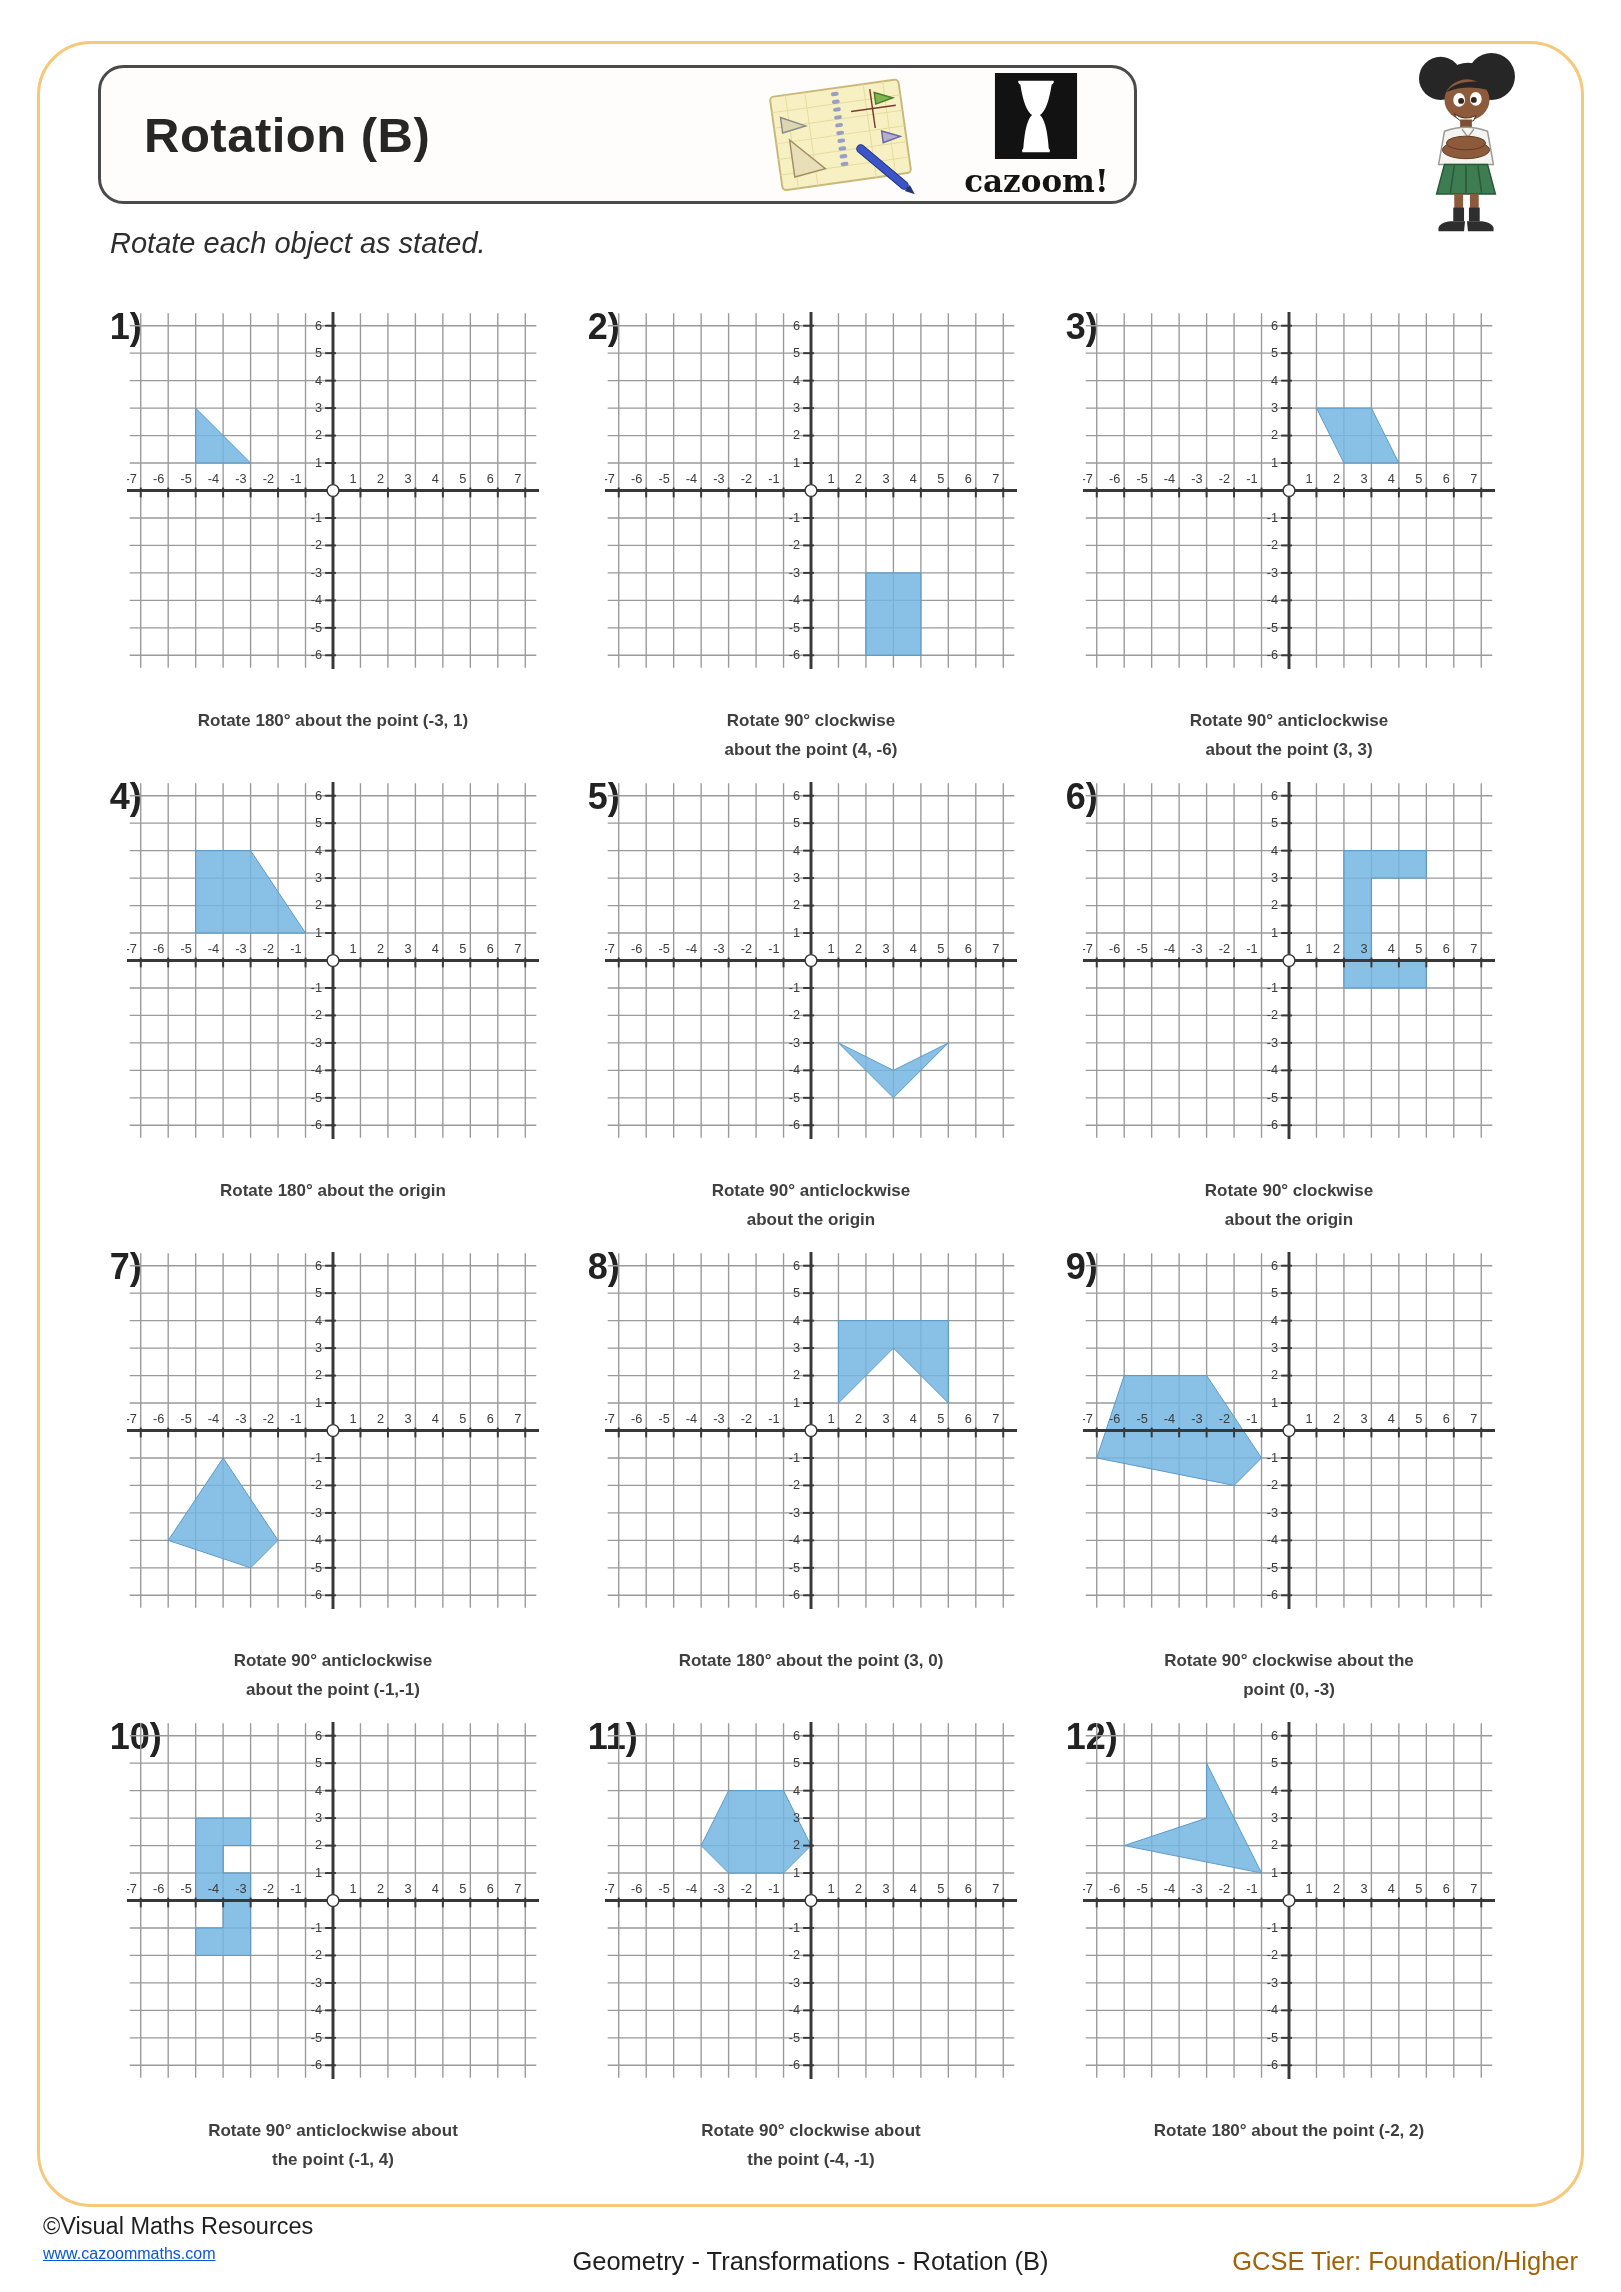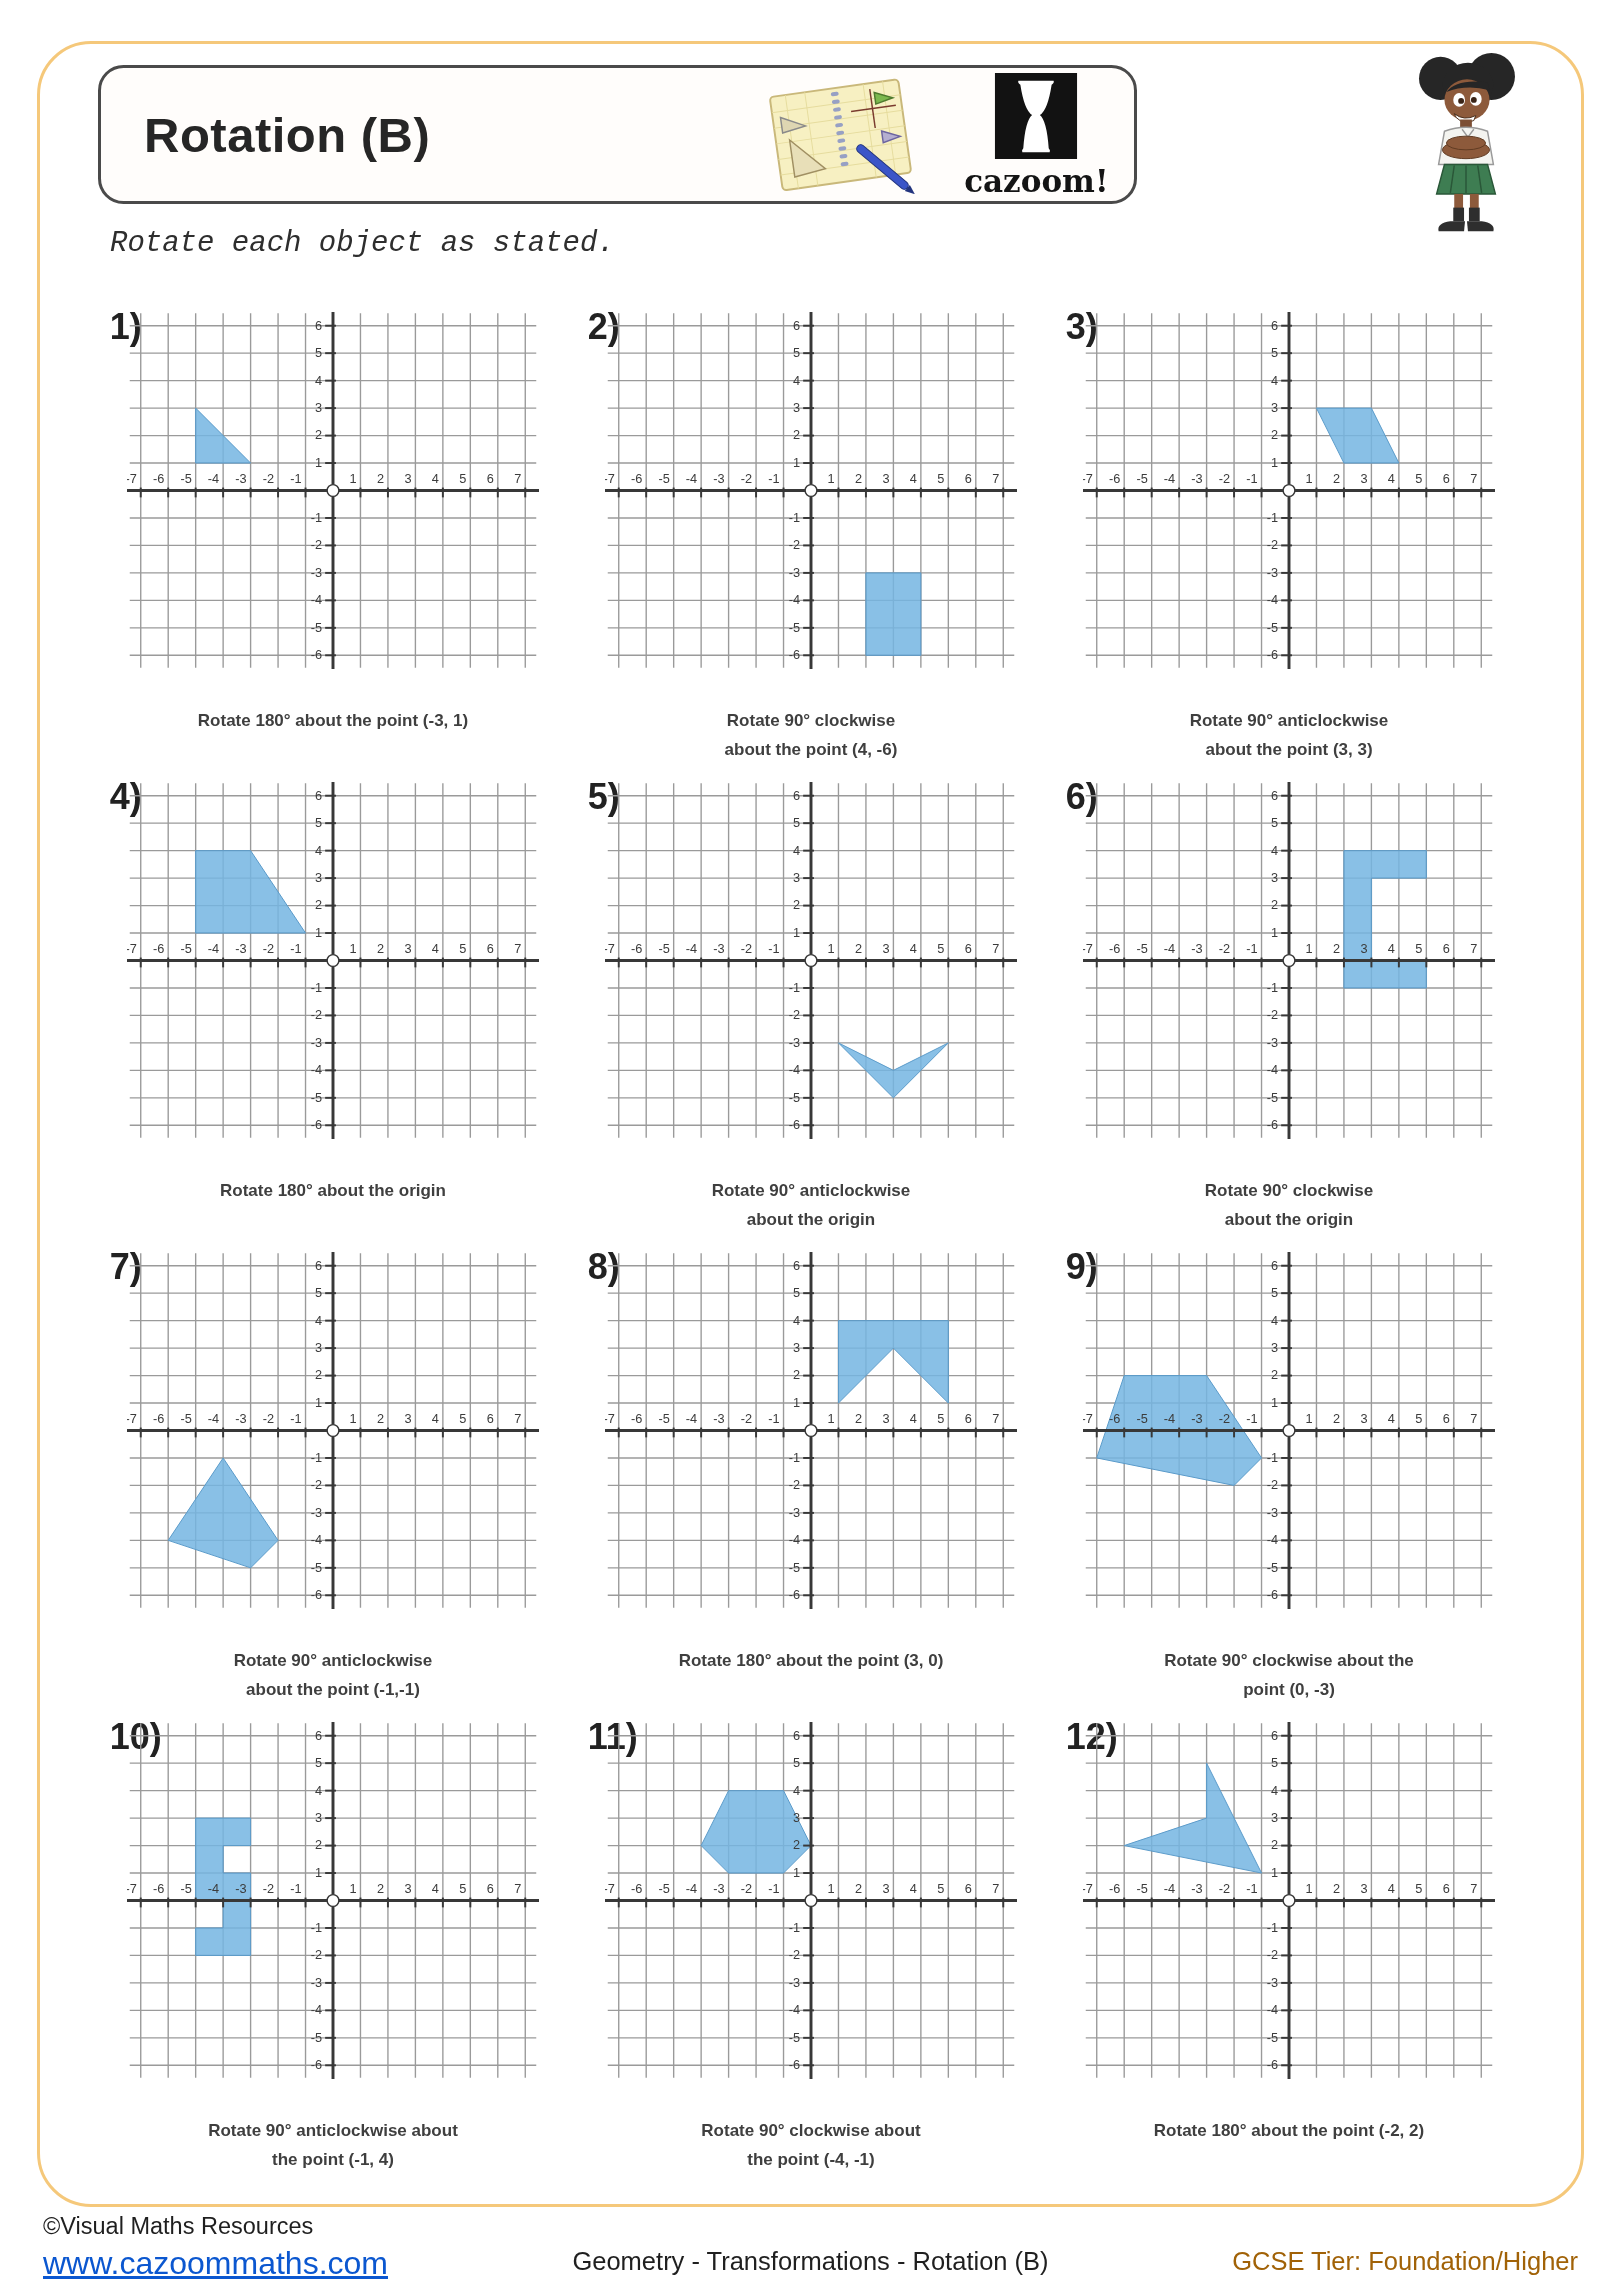--- a/index.html
+++ b/index.html
@@ -12,33 +12,33 @@
                display:flex; align-items:center; }
   .page-title { font-size:49px; font-weight:700; color:#262626; padding-left:43px;
                 letter-spacing:0.5px; }
   .hdr-icons { position:absolute; right:25.5px; top:0; height:100%; display:flex;
                align-items:center; gap:41px; }
   .logo-wrap { display:flex; flex-direction:column; align-items:center; }
   .logo-text { font-family:"DejaVu Serif", serif; font-weight:700; font-size:31px;
                color:#141414; margin-top:2px; }
   .mascot { position:absolute; left:1411px; top:49px; }
   .instruction { position:absolute; left:110px; top:227px;
-                 font-family:Liberation Mono, monospace; font-style:italic;
+                 font-family:Liberation Sans, sans-serif; font-style:italic;
                  font-size:29px; color:#2e2e2e; }
   .problems { position:absolute; left:94px; top:294px; width:1435px;
               display:grid; grid-template-columns:repeat(3,478px);
               grid-auto-rows:470px; }
   .cell { position:relative; }
   .pnum { position:absolute; left:15.7px; top:11.8px; font-size:36px; font-weight:700;
           color:#222222; }
   .pgrid { position:absolute; left:33px; top:13.7px; }
   .caption { position:absolute; left:0; right:0; top:412px; text-align:center;
              font-size:17px; font-weight:700; color:#3f3f3f; line-height:29px; }
   .footer-left { position:absolute; left:43px; top:2213px; font-size:23.5px; color:#1f1f1f; }
-  .footer-link { position:absolute; left:43px; top:2245px; font-size:32px;
+  .footer-link { position:absolute; left:43px; top:2245px; font-size:16px;
                  color:#0b57d0; text-decoration:underline; cursor:pointer;text-align:right; }
   .footer-center { position:absolute; left:50%; transform:translateX(-50%); top:2247px;
                    font-size:25.5px; color:#1f1f1f; }
   .footer-right { position:absolute; right:43px; top:2247px; font-size:25.5px; color:#a16207; }
 </style>
 </head>
 <body>
 
 <div class="yellow-frame"></div>
 

